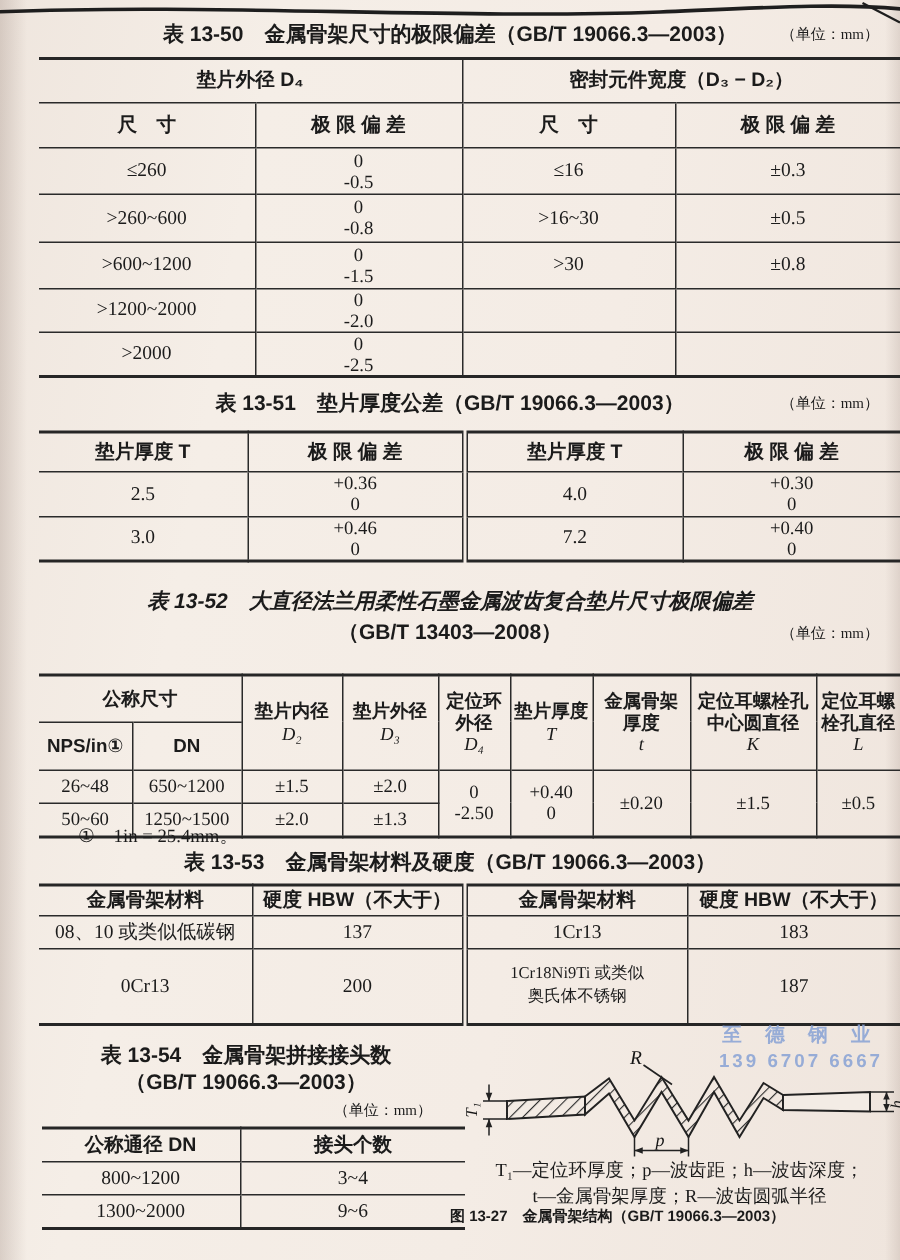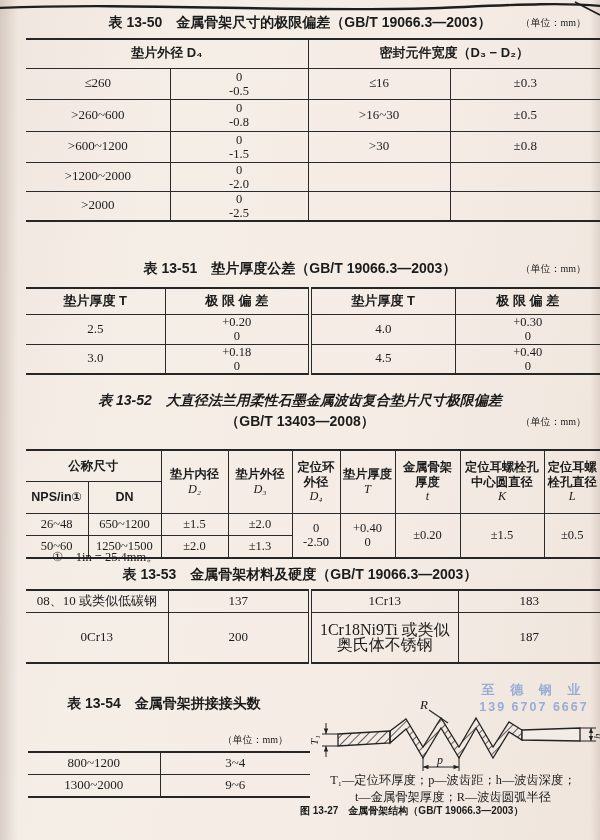--- a/index.html
+++ b/index.html
@@ -25,21 +25,21 @@
     border-top:2.3px solid #262626; border-bottom:2.3px solid #262626; }
   .tbl td { border-top:1.5px solid #2a2a2a; text-align:center; vertical-align:middle;
     font-size:13px; line-height:1.15; padding:0 2px; }
   .vl  { border-left:1.4px solid #2a2a2a; }
   .vdbl{ border-left:4px double #2a2a2a; }
   .hdr { font-family:"Liberation Sans","DejaVu Sans",sans-serif; font-weight:bold; font-size:13px; }
   .two div { font-size:12.5px; line-height:14px; }
   .t52 td { font-size:12.5px; }
   .t52 .hcell div { font-size:12.3px; line-height:14.5px; }
   .sym { font-family:"Liberation Serif","DejaVu Serif",serif; font-style:italic; font-weight:normal; }
-  .mat2 div { font-size:16px; line-height:15px; }
+  .mat2 div { font-size:11px; line-height:15px; }
 
   .watermark { position:absolute; left:466px; top:681px; width:136px; text-align:center;
     color:#8ea6d6; opacity:0.9; font-family:"Liberation Sans","DejaVu Sans",sans-serif; font-weight:bold; }
   .watermark .w1 { font-size:13px; letter-spacing:6px; }
   .watermark .w2 { font-size:12.5px; letter-spacing:2px; margin-top:1px; }
 
   .figlegend { position:absolute; left:306px; width:294px; text-align:center;
     font-size:12.3px; white-space:nowrap; }
   .figcap { position:absolute; left:300px; width:300px; text-align:left;
     font-family:"Liberation Sans","DejaVu Sans",sans-serif; font-weight:bold; font-size:10px; white-space:nowrap; }
@@ -66,20 +66,26 @@
         <col style="width:144px">
         <col style="width:138px">
         <col style="width:142px">
         <col style="width:150px">
       </colgroup>
     <tbody>
         <tr style="height:29px">
       <td colspan="2" class="hdr">垫片外径 D₄</td>
       <td colspan="2" class="hdr vl">密封元件宽度（D₃ − D₂）</td>
     </tr>
+    <tr style="height:30px">
+      <td class="hdr">尺　寸</td>
+      <td class="hdr vl">极 限 偏 差</td>
+      <td class="hdr vl">尺　寸</td>
+      <td class="hdr vl">极 限 偏 差</td>
+    </tr>
     <tr style="height:31px">
       <td>≤260</td>
       <td class="vl two">
         <div>0</div>
         <div>-0.5</div>
       </td>
       <td class="vl">≤16</td>
       <td class="vl">±0.3</td>
     </tr>
     <tr style="height:32px">
@@ -134,36 +140,36 @@
     <tbody>
         <tr style="height:26px">
       <td class="hdr">垫片厚度 T</td>
       <td class="hdr vl">极 限 偏 差</td>
       <td class="hdr vdbl">垫片厚度 T</td>
       <td class="hdr vl">极 限 偏 差</td>
     </tr>
     <tr style="height:30px">
       <td>2.5</td>
       <td class="vl two">
-        <div>+0.20</div>
+        <div>+0.36</div>
         <div>0</div>
       </td>
       <td class="vdbl">4.0</td>
       <td class="vl two">
         <div>+0.30</div>
         <div>0</div>
       </td>
     </tr>
     <tr style="height:30px">
       <td>3.0</td>
       <td class="vl two">
-        <div>+0.18</div>
-        <div>0</div>
-      </td>
-      <td class="vdbl">4.5</td>
+        <div>+0.46</div>
+        <div>0</div>
+      </td>
+      <td class="vdbl">7.2</td>
       <td class="vl two">
         <div>+0.40</div>
         <div>0</div>
       </td>
     </tr>
   </tbody>
     </table>
 
   <div class="title center" style="left:20px; top:392px; width:560px;font-style:italic;">表 13-52　大直径法兰用柔性石墨金属波齿复合垫片尺寸极限偏差</div>
   <div class="title center" style="left:20px; top:413px; width:560px;">（GB/T 13403—2008）</div>
@@ -252,47 +258,58 @@
   <div class="title center" style="left:20px; top:566px; width:560px;">表 13-53　金属骨架材料及硬度（GB/T 19066.3—2003）</div>
 
   <table class="tbl" style="left:26px; top:589px; width:574px;">
     <colgroup>
         <col style="width:142px">
         <col style="width:142px">
         <col style="width:148px">
         <col style="width:142px">
       </colgroup>
     <tbody>
+        <tr style="height:20px">
+      <td class="hdr">金属骨架材料</td>
+      <td class="hdr vl">硬度 HBW（不大于）</td>
+      <td class="hdr vdbl">金属骨架材料</td>
+      <td class="hdr vl">硬度 HBW（不大于）</td>
+    </tr>
     <tr style="height:22px">
       <td>08、10 或类似低碳钢</td>
       <td class="vl">137</td>
       <td class="vdbl">1Cr13</td>
       <td class="vl">183</td>
     </tr>
     <tr style="height:51px">
       <td>0Cr13</td>
       <td class="vl">200</td>
       <td class="vdbl mat2">
         <div>1Cr18Ni9Ti 或类似</div>
         <div>奥氏体不锈钢</div>
       </td>
       <td class="vl">187</td>
     </tr>
   </tbody>
     </table>
 
   <div class="title center" style="left:28px; top:695px; width:272px;">表 13-54　金属骨架拼接接头数</div>
+  <div class="title center" style="left:28px; top:713px; width:272px;">（GB/T 19066.3—2003）</div>
   <div class="unit" style="left:28px; top:733px; width:260px; text-align:right;">（单位：mm）</div>
 
   <table class="tbl" style="left:28px; top:751px; width:282px;">
     <colgroup>
         <col style="width:132px">
         <col style="width:150px">
       </colgroup>
     <tbody>
+        <tr style="height:22px">
+      <td class="hdr">公称通径 DN</td>
+      <td class="hdr vl">接头个数</td>
+    </tr>
     <tr style="height:22px">
       <td>800~1200</td>
       <td class="vl">3~4</td>
     </tr>
     <tr style="height:23px">
       <td>1300~2000</td>
       <td class="vl">9~6</td>
     </tr>
   </tbody>
     </table>

